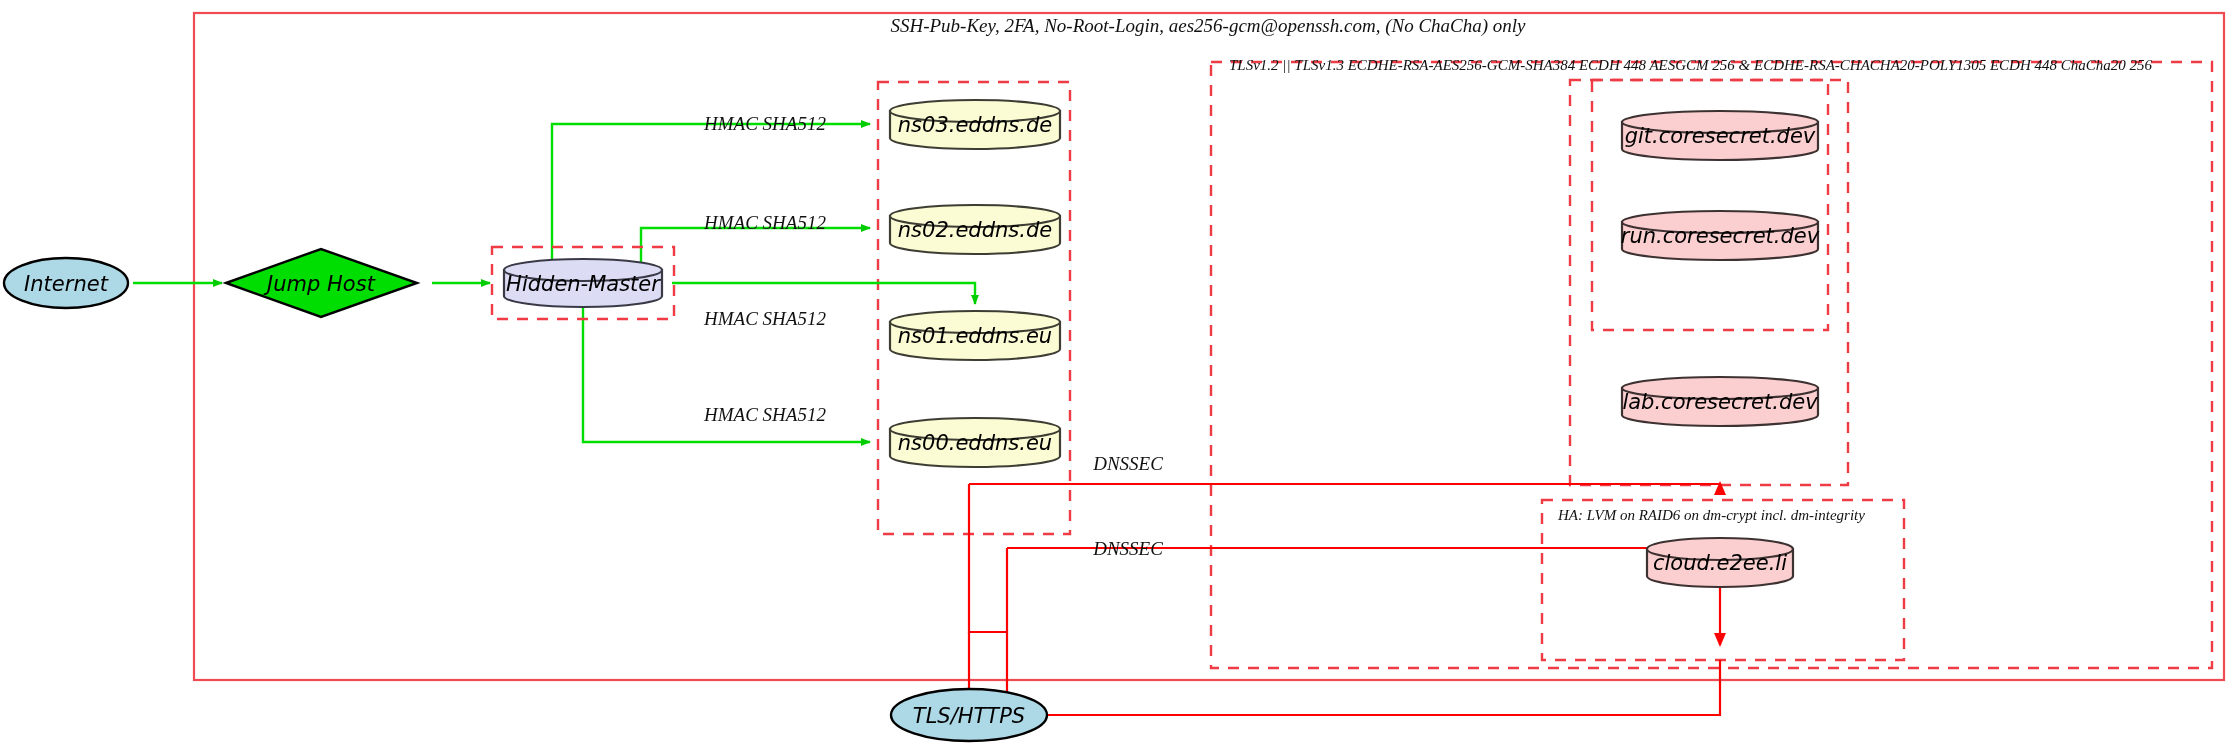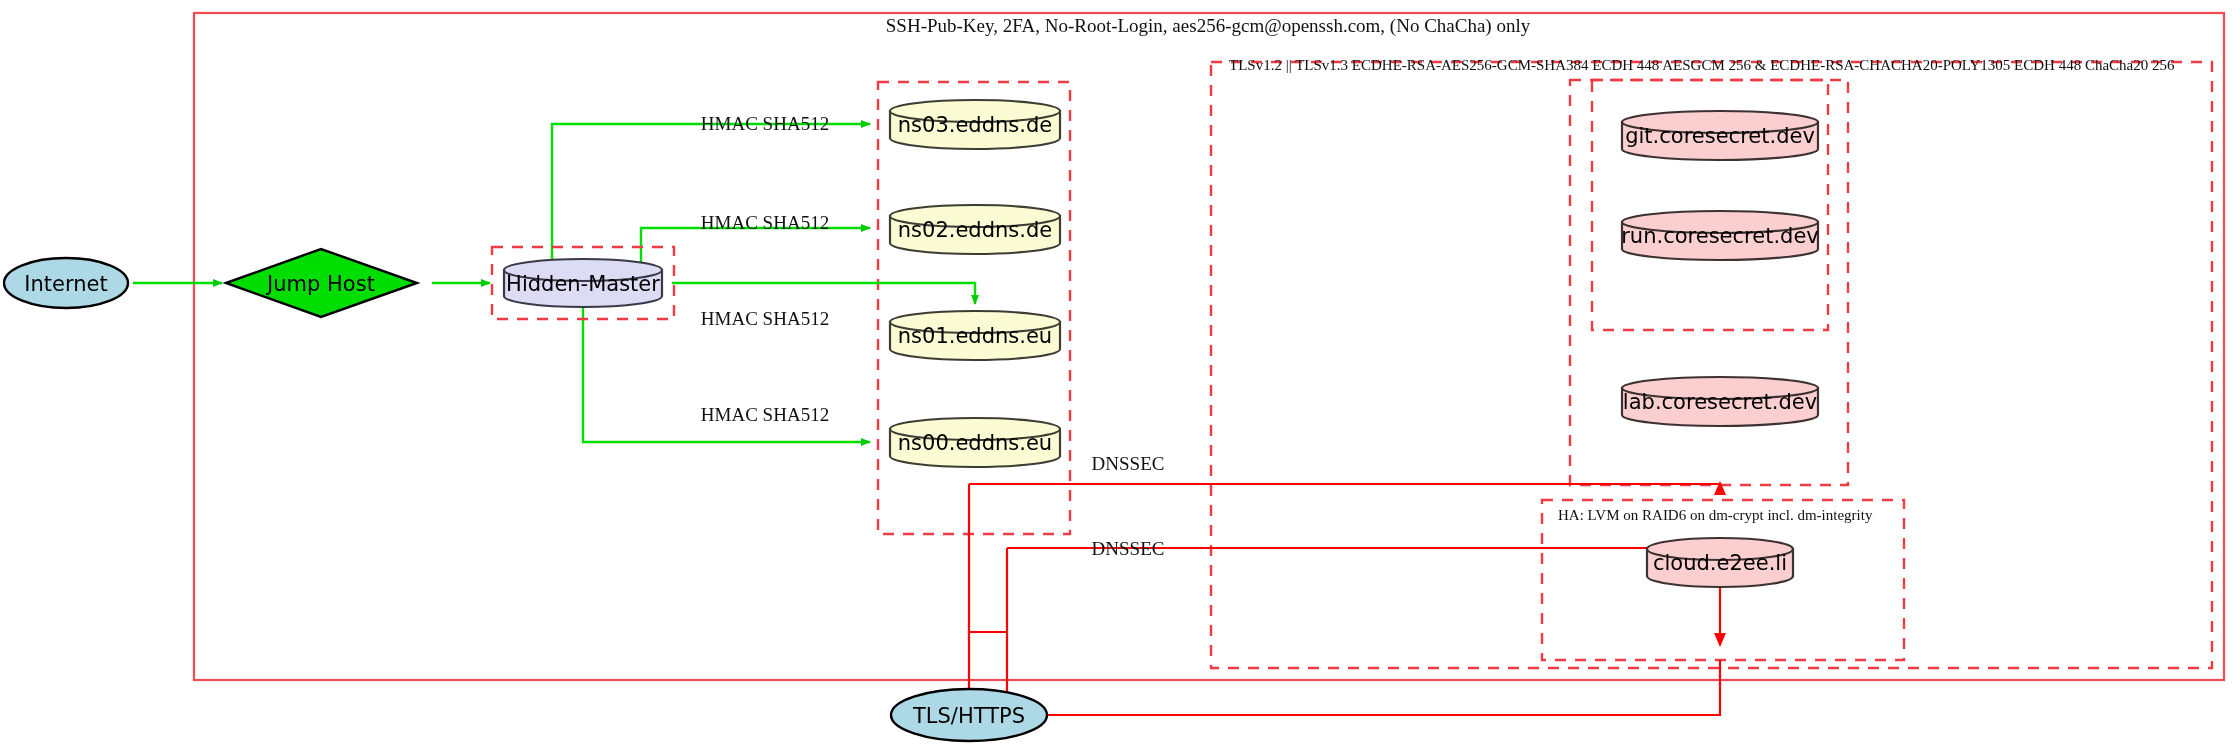--- a/index.html
+++ b/index.html
@@ -10,20 +10,21 @@
   body {
     width: 2240px;
     height: 744px;
     font-family: "Liberation Sans", sans-serif;
     overflow: hidden;
   }
   #diagram-root {
     position: relative;
     width: 2240px;
     height: 584px;
+    font-style: italic;
   }
   svg#net-svg {
     display: block;
     width: 2240px;
     height: 744px;
   }
   .serif-label {
     font-family: "Liberation Serif", serif;
     font-size: 19px;
     fill: #111111;

